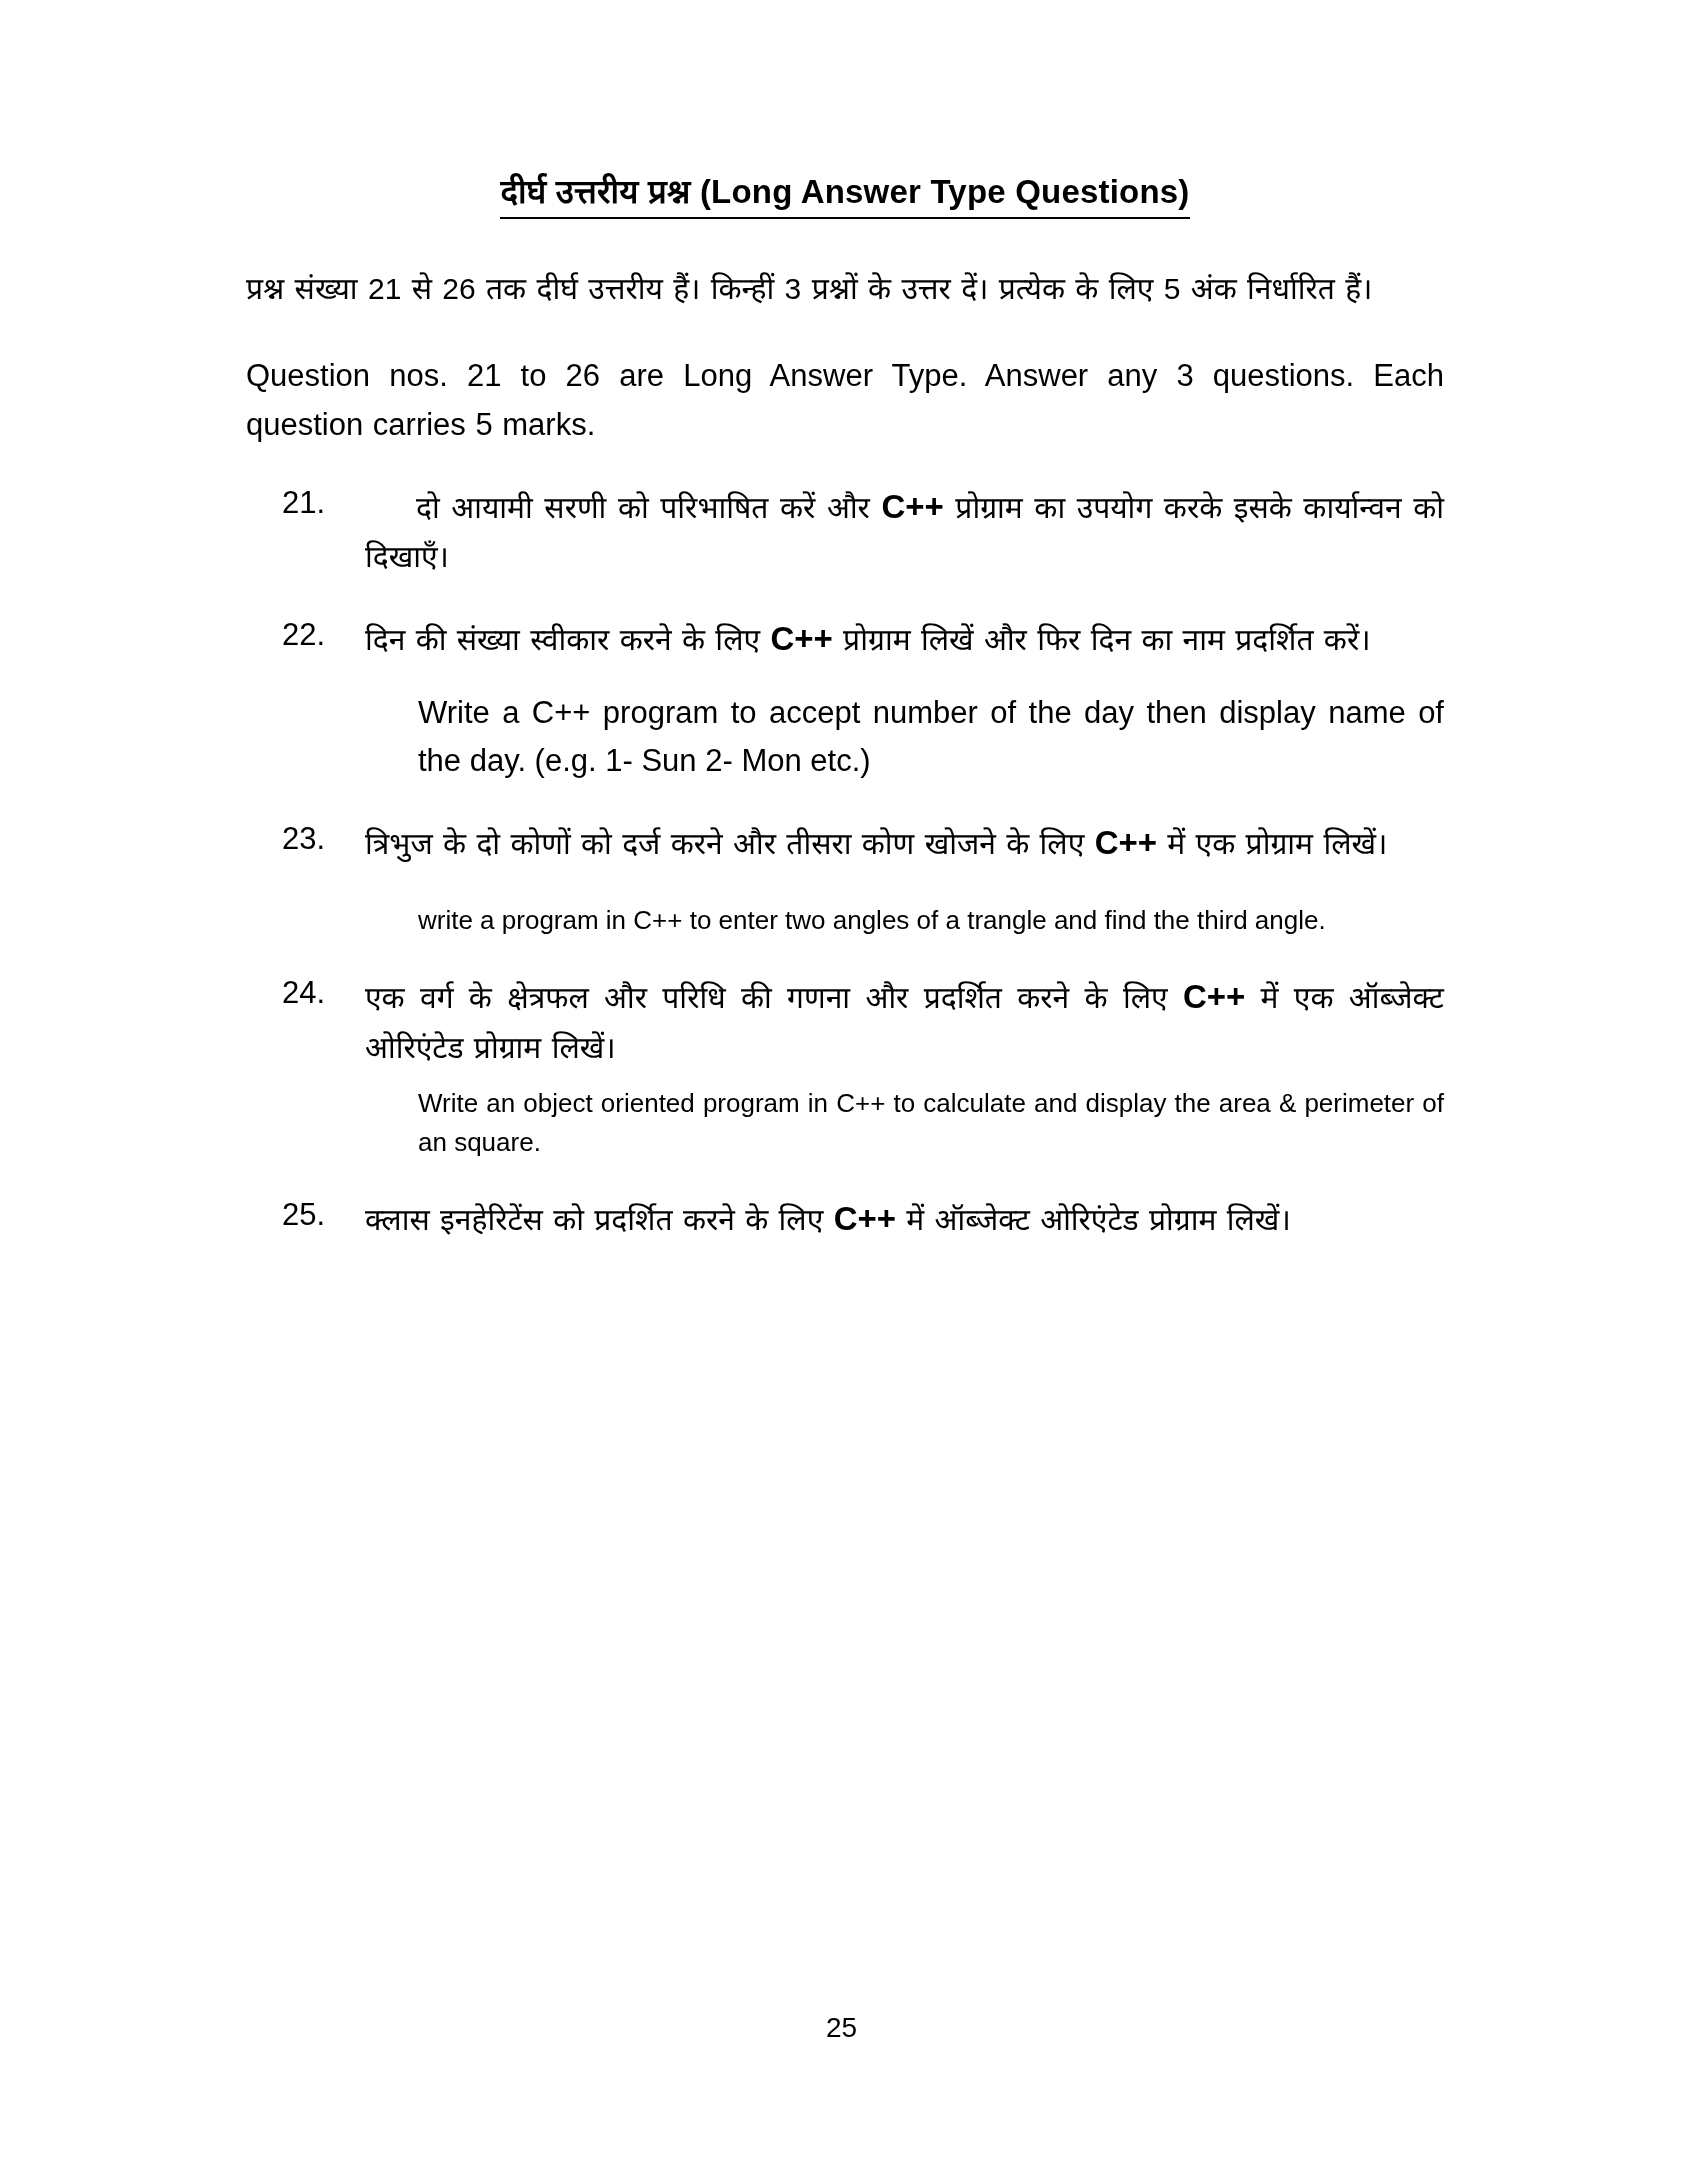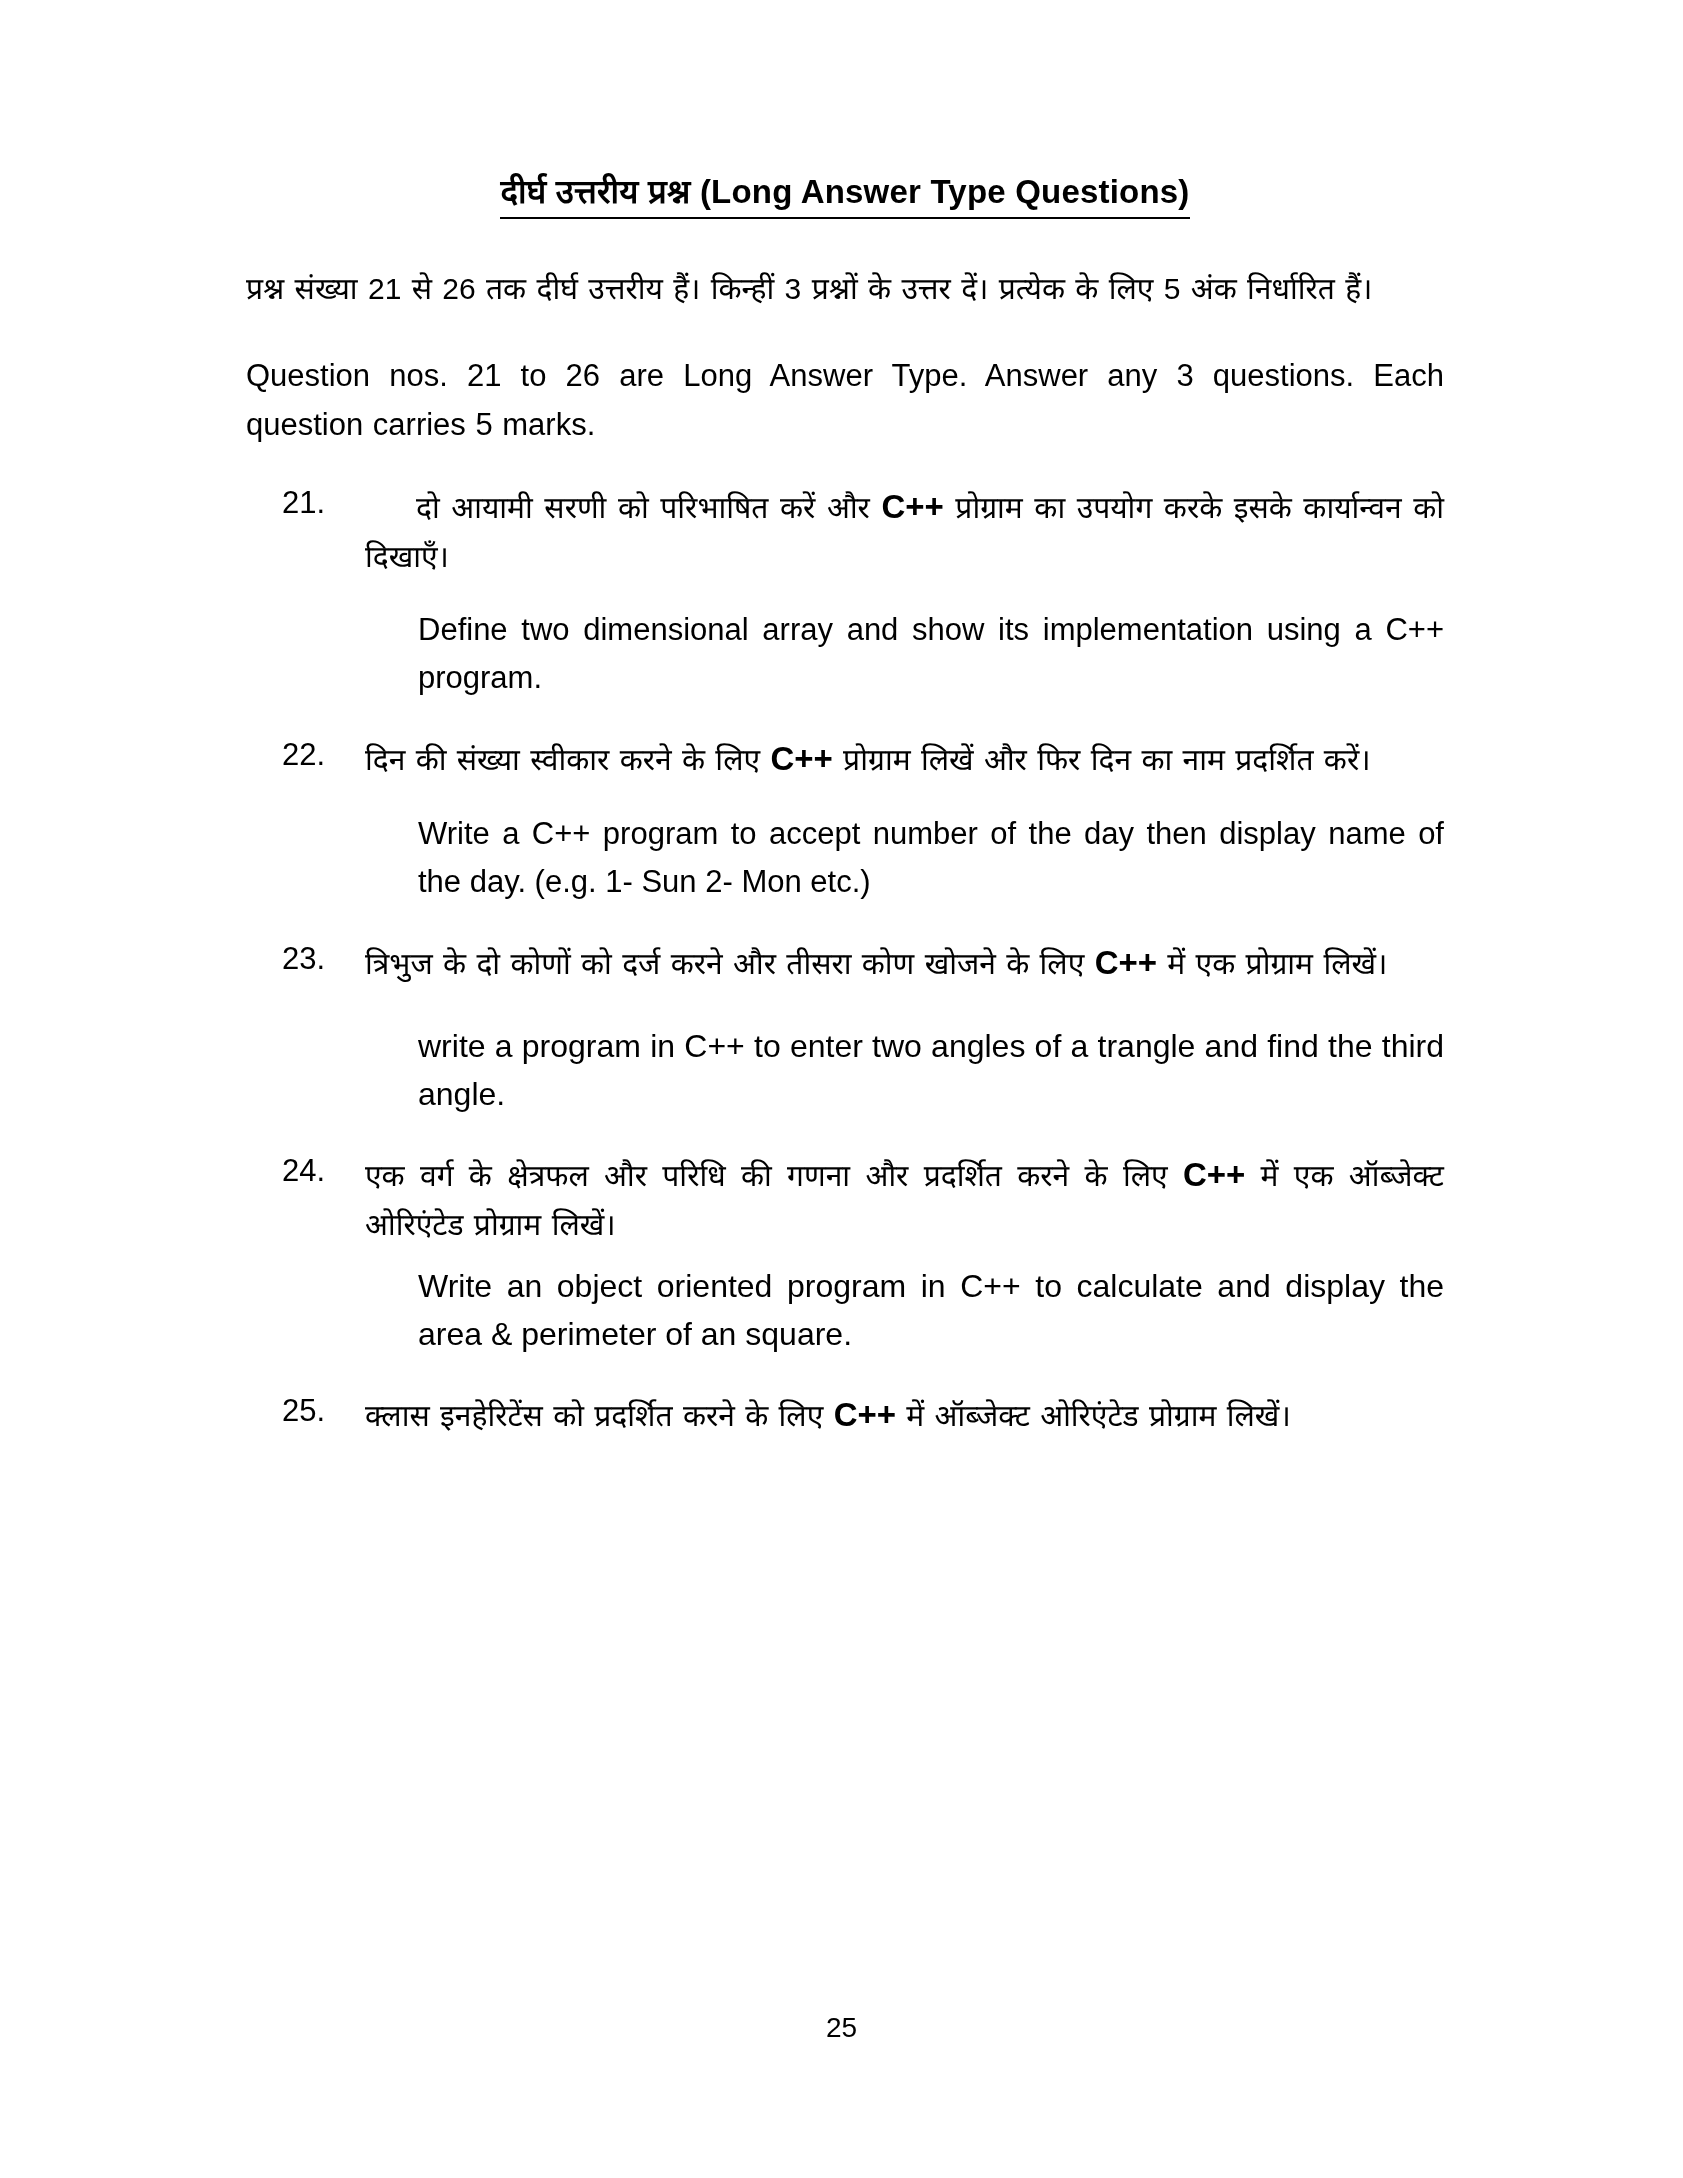--- a/index.html
+++ b/index.html
@@ -92,21 +92,21 @@
   }
   .q-en {
     font-size: 31px;
     line-height: 1.56;
     text-align: justify;
     text-align-last: left;
     margin-top: 24px;
     padding-left: 53px;
   }
   .q-en.big {
-    font-size: 32px;
+    font-size: 26px;
     line-height: 1.5;
     margin-top: 32px;
   }
   .q-en.tight {
     margin-top: 12px;
   }
   .q-body.indent-first .q-hi {
     text-indent: 51px;
   }
 
@@ -134,21 +134,20 @@
     </div>
 
     <div class="instr-hi hi">प्रश्न संख्या 21 से 26 तक दीर्घ उत्तरीय हैं। किन्हीं 3 प्रश्नों के उत्तर दें। प्रत्येक के लिए 5 अंक निर्धारित हैं।</div>
 
     <div class="instr-en">Question nos. 21 to 26 are Long Answer Type. Answer any 3 questions. Each question carries 5 marks.</div>
 
     <div class="q">
       <div class="q-num">21.</div>
       <div class="q-body indent-first">
         <div class="q-hi hi"><span>दो आयामी सरणी को परिभाषित करें और </span><span class="cpp">C++</span><span> प्रोग्राम का उपयोग करके इसके कार्यान्वन को   दिखाएँ।</span></div>
-        <div class="q-en">Define two dimensional array and show its implementation using a C++ program.</div>
       </div>
     </div>
 
     <div class="q">
       <div class="q-num">22.</div>
       <div class="q-body">
         <div class="q-hi hi"><span>दिन की संख्या स्वीकार करने के लिए </span><span class="cpp">C++</span><span> प्रोग्राम लिखें और फिर दिन का नाम प्रदर्शित करें।</span></div>
         <div class="q-en">Write a C++ program to accept number of the day then display name of the day. (e.g. 1- Sun 2- Mon etc.)</div>
       </div>
     </div>

